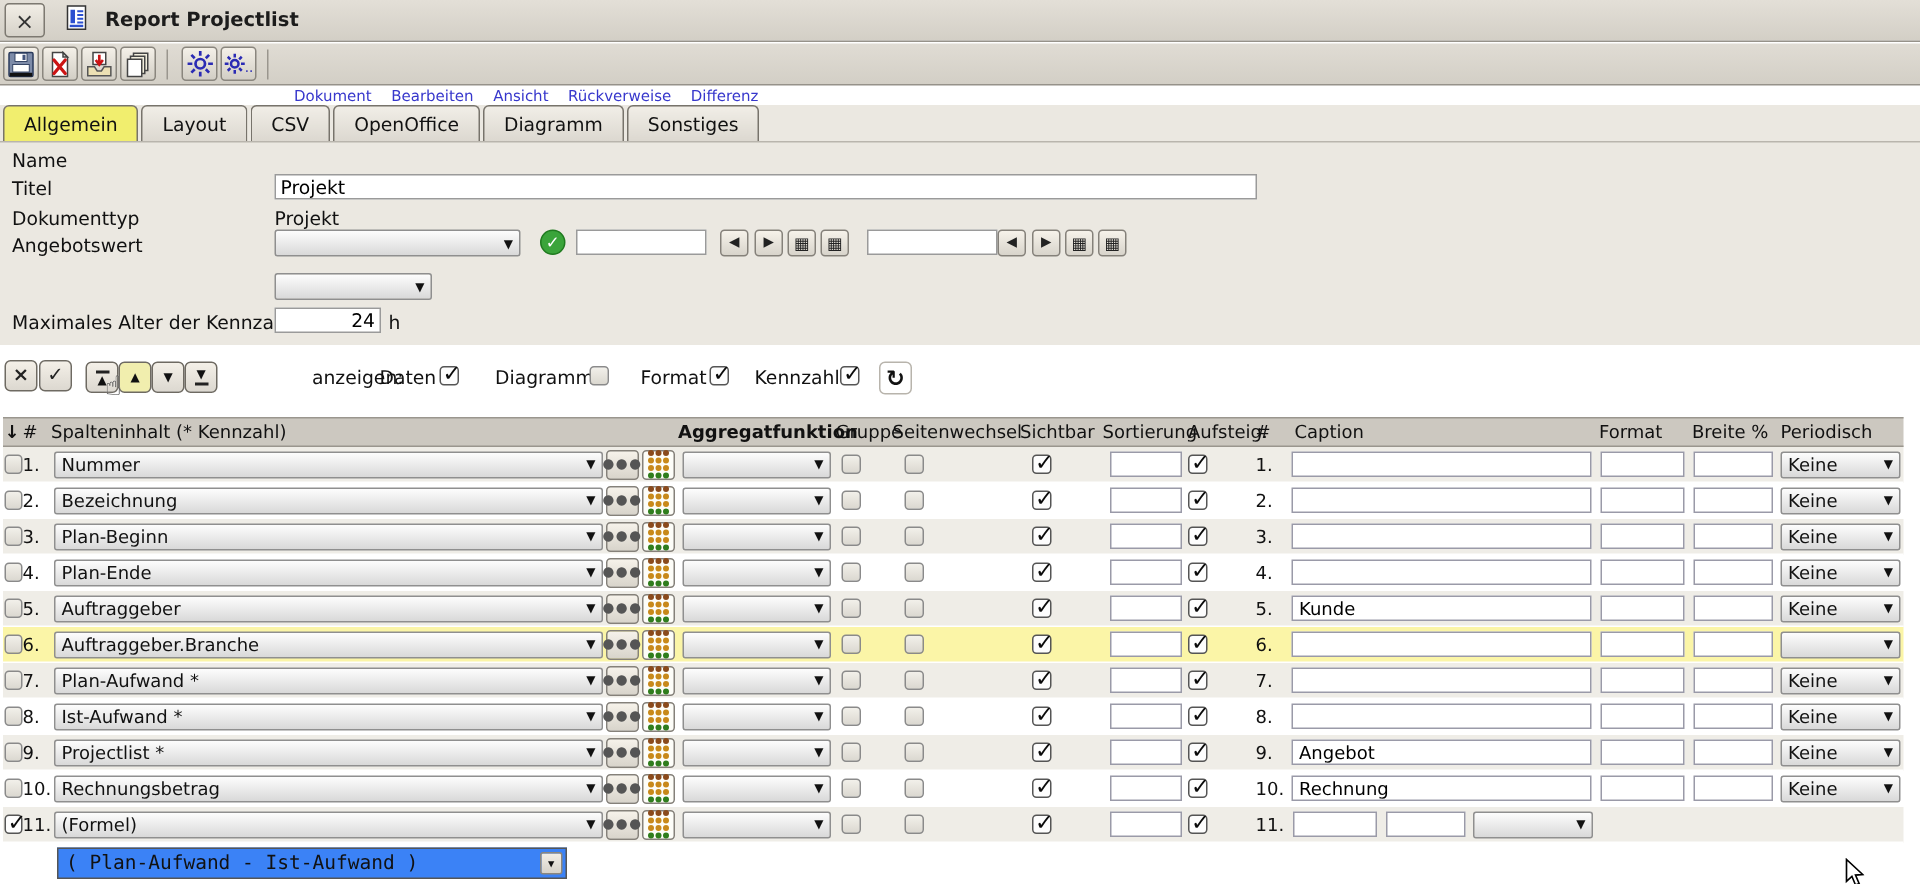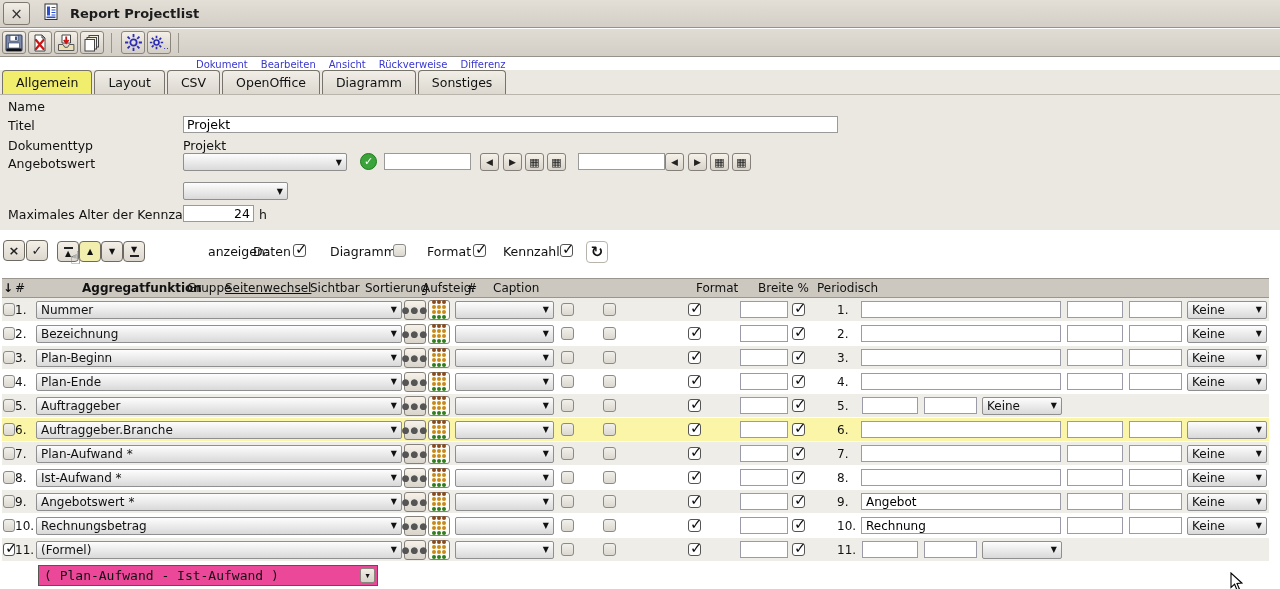--- a/index.html
+++ b/index.html
@@ -73,21 +73,21 @@
   
   .grid { position:absolute; left:2px; top:278px; width:1267px; }
   .thead { display:flex; height:20px; background:#ccc8c0; border-top:1px solid #9a968e;
     border-bottom:1px solid #9a968e; align-items:center; font-size:12px; }
   .trow { display:flex; height:24px; align-items:center; border-bottom:1px solid #fff; }
   .trow.odd { background:#efede7; }
   .trow.even { background:#ffffff; }
   .trow.hl { background:#fbf5a7; }
   .cell { height:100%; display:flex; align-items:center; flex:0 0 auto; }
   .c1{width:13px; padding-left:1px;} .c2{width:19px;} .c3{width:370px;} .c4{width:24px;} .c5{width:24px;}
-  .c6{width:103px;font-weight:bold;} .c7{width:40px; padding-left:6px;} .c8{width:85px; padding-left:8px;text-decoration:underline;}
+  .c6{width:103px;font-weight:bold;} .c7{width:40px; padding-left:6px;} .c8{width:85px; padding-left:8px;}
   .c9{width:55px; padding-left:8px;} .c10{width:57px; justify-content:center;} .c11{width:45px;}
   .c12{width:22px;} .c13{width:205px;} .c14{width:62px; justify-content:center;}
   .c15{width:59px; justify-content:center;} .c16{width:84px; justify-content:center;}
   .thead .c3 { overflow:visible; white-space:nowrap; }
   .rownum { font-size:12px; }
   .sel.w-content { width:366px; margin-left:2px; }
   .sel.w-aggr { width:99px; margin-left:3px; }
   .sel.w-period { width:80px; }
   .dots { width:22px; height:20px; font-size:9px; letter-spacing:1px; color:#555; }
   .gridbtn { width:22px; height:20px; background:#fdfdf8; }
@@ -98,21 +98,21 @@
     font-family:inherit; padding:0 4px; }
   .in-sort { width:48px; }
   .in-caption { width:200px; margin-left:2px; }
   .in-format { width:56px; }
   .in-breite { width:53px; }
   .capwrap { position:relative; display:flex; align-items:center; }
   .caret { position:absolute; left:60px; top:2px; width:1px; height:13px; background:#000; }
 
   
   .formula { position:absolute; left:38px; top:565px; width:340px; height:21px; border:1px solid #555;
-    background:#ec4899; display:flex; align-items:center;
+    background:#3b82f6; display:flex; align-items:center;
     font-family:"DejaVu Sans Mono","Liberation Mono",monospace; font-size:13px; padding-left:5px; }
   .formula .spin { margin-left:auto; width:15px; height:15px; margin-right:2px; border:1px solid #8a867e;
     border-radius:2px; background:linear-gradient(#f2eee6,#d6d2c9); display:flex; align-items:center;
     justify-content:center; font-size:7px; }
 
   .cursor-hand { position:absolute; left:70px; top:247px; font-size:18px; color:#2a2a2a;
     text-shadow:0 0 1px #fff; z-index:5; }
   .cursor-arrow { position:absolute; left:1230px; top:572px; z-index:5; }
 </style>
 </head>
@@ -272,20 +272,21 @@
   <span class="cb checked" style="position:absolute; left:473px; top:6px;"></span>
   <span class="lbl" style="left:503px;">Kennzahl</span>
   <span class="cb checked" style="position:absolute; left:560px; top:6px;"></span>
   <div class="refresh">↻</div>
 </div>
 
 <div class="grid">
   <div class="thead">
     <div class="cell c1" style="font-weight:bold;">↓</div>
     <div class="cell c2">#</div>
+    <div class="cell c3">Spalteninhalt (* Kennzahl)</div>
     <div class="cell c4"></div>
     <div class="cell c5"></div>
     <div class="cell c6">Aggregatfunktion</div>
     <div class="cell c7" style="padding-left:2px;">Gruppe</div>
     <div class="cell c8" style="padding-left:0;">Seitenwechsel</div>
     <div class="cell c9" style="padding-left:0;">Sichtbar</div>
     <div class="cell c10" style="justify-content:flex-start;">Sortierung</div>
     <div class="cell c11">Aufsteig.</div>
     <div class="cell c12">#</div>
     <div class="cell c13" style="padding-left:4px;">Caption</div>
@@ -649,20 +650,25 @@
         </div>
     <div class="cell c10">
           <input class="in-sort" style="">
         </div>
     <div class="cell c11">
           <span class="cb checked"></span>
         </div>
     <div class="cell c12">
           <span class="rownum">5.</span>
         </div>
+    <div class="cell c13">
+          <span class="capwrap">
+            <input class="in-caption" value="Kunde" style="">
+          </span>
+        </div>
     <div class="cell c14">
           <input class="in-format" style="">
         </div>
     <div class="cell c15">
           <input class="in-breite" style="">
         </div>
     <div class="cell c16">
       <div class="sel w-period">
         <span class="txt">Keine</span>
             <span class="arr">▼</span>
@@ -899,21 +905,21 @@
   </div>
       <div class="trow odd">
     <div class="cell c1">
           <span class="cb"></span>
         </div>
     <div class="cell c2">
           <span class="rownum">9.</span>
         </div>
     <div class="cell c3">
       <div class="sel w-content">
-        <span class="txt">Angebotswert *</span>
+        <span class="txt">Projectlist *</span>
             <span class="arr">▼</span>
       </div>
     </div>
     <div class="cell c4">
           <div class="sqbtn dots">●●●</div>
         </div>
     <div class="cell c5">
       <div class="sqbtn gridbtn">
         <span class="dotgrid">
               <i class="r1"></i>

